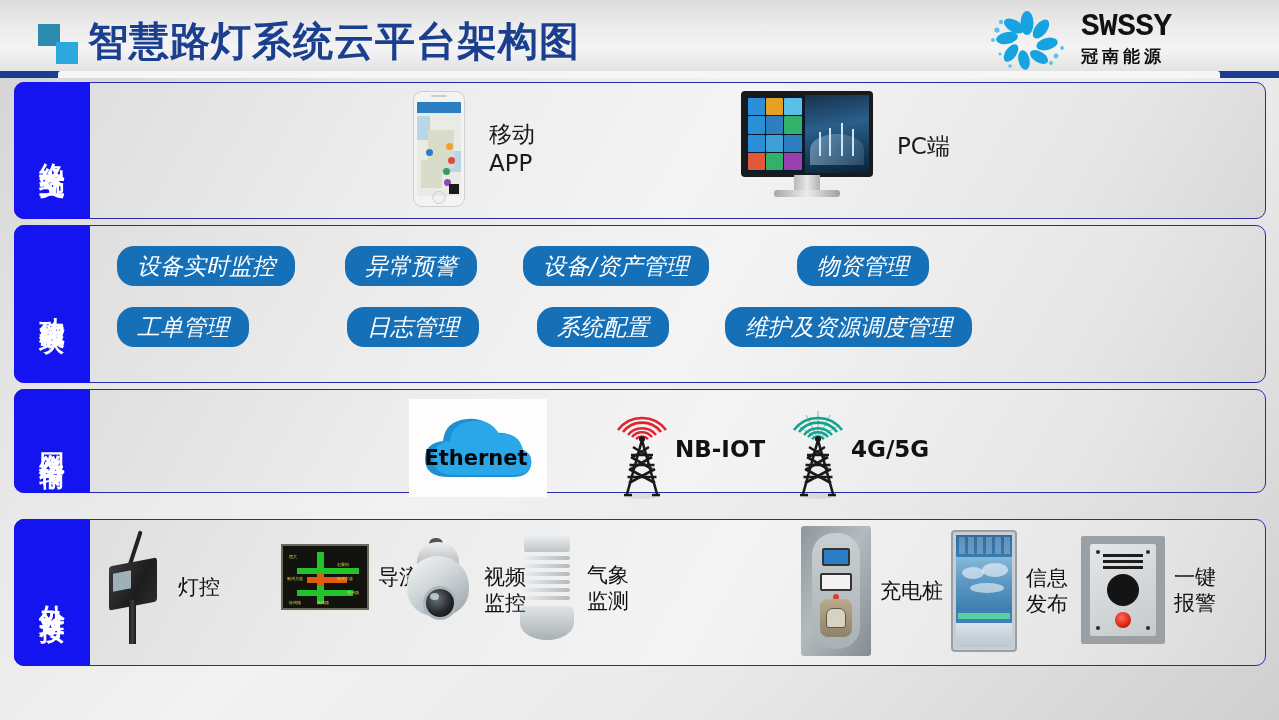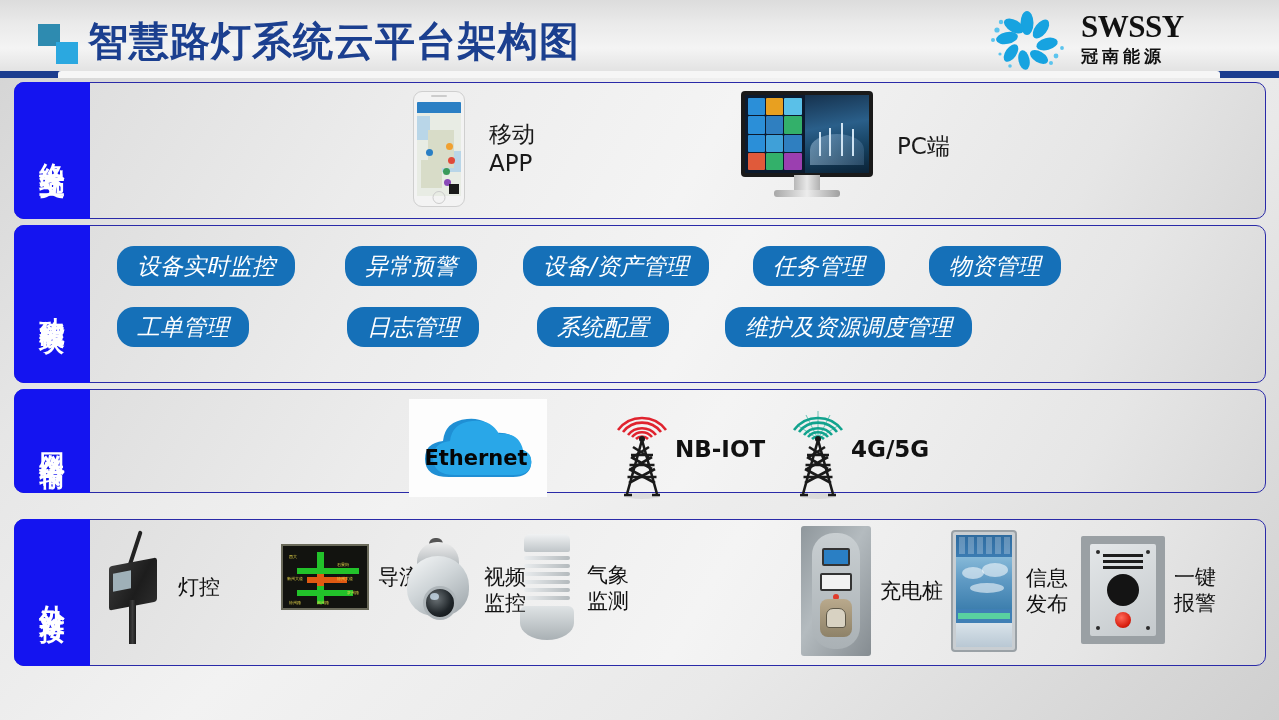--- a/index.html
+++ b/index.html
@@ -37,21 +37,21 @@
     letter-spacing: 1px; line-height: 56px; white-space: nowrap;
     font-family: "DejaVu Sans", sans-serif;
   }
 
   
   #brand { position: absolute; right: 48px; top: 8px; width: 250px; height: 64px; }
   #brand-petals { position: absolute; left: 0; top: 2px; width: 92px; height: 60px; }
   #brand-text { position: absolute; left: 100px; top: 2px; width: 150px; }
   #brand-name {
     font-size: 31px; font-weight: bold; color: #111; letter-spacing: -0.5px;
-    line-height: 34px; font-family: Liberation Serif, serif;
+    line-height: 34px; font-family: Liberation Mono, monospace;
   }
   #brand-sub {
     font-size: 17px; font-weight: bold; color: #111; letter-spacing: 4px;
     line-height: 24px; font-family: "DejaVu Sans", sans-serif;
   }
 
   
   .panel {
     position: absolute; left: 14px; width: 1252px;
     border: 1.5px solid #2a2aa8; border-radius: 10px;
@@ -357,21 +357,20 @@
     <span class="row-label-text">功能模块</span>
   </div>
   <div class="panel-body">
     <div class="mod-row" id="mod-row-1">
       <div class="mod-btn">设备实时监控</div>
       <div style="width:50px"></div>
       <div class="mod-btn">异常预警</div>
       <div style="width:46px"></div>
       <div class="mod-btn">设备/资产管理</div>
       <div style="width:44px"></div>
-      <div class="mod-btn">任务管理</div>
       <div style="width:44px"></div>
       <div class="mod-btn">物资管理</div>
     </div>
     <div class="mod-row" id="mod-row-2">
       <div class="mod-btn">工单管理</div>
       <div style="width:48px"></div>
       <div style="width:50px"></div>
       <div class="mod-btn">日志管理</div>
       <div style="width:58px"></div>
       <div class="mod-btn">系统配置</div>

